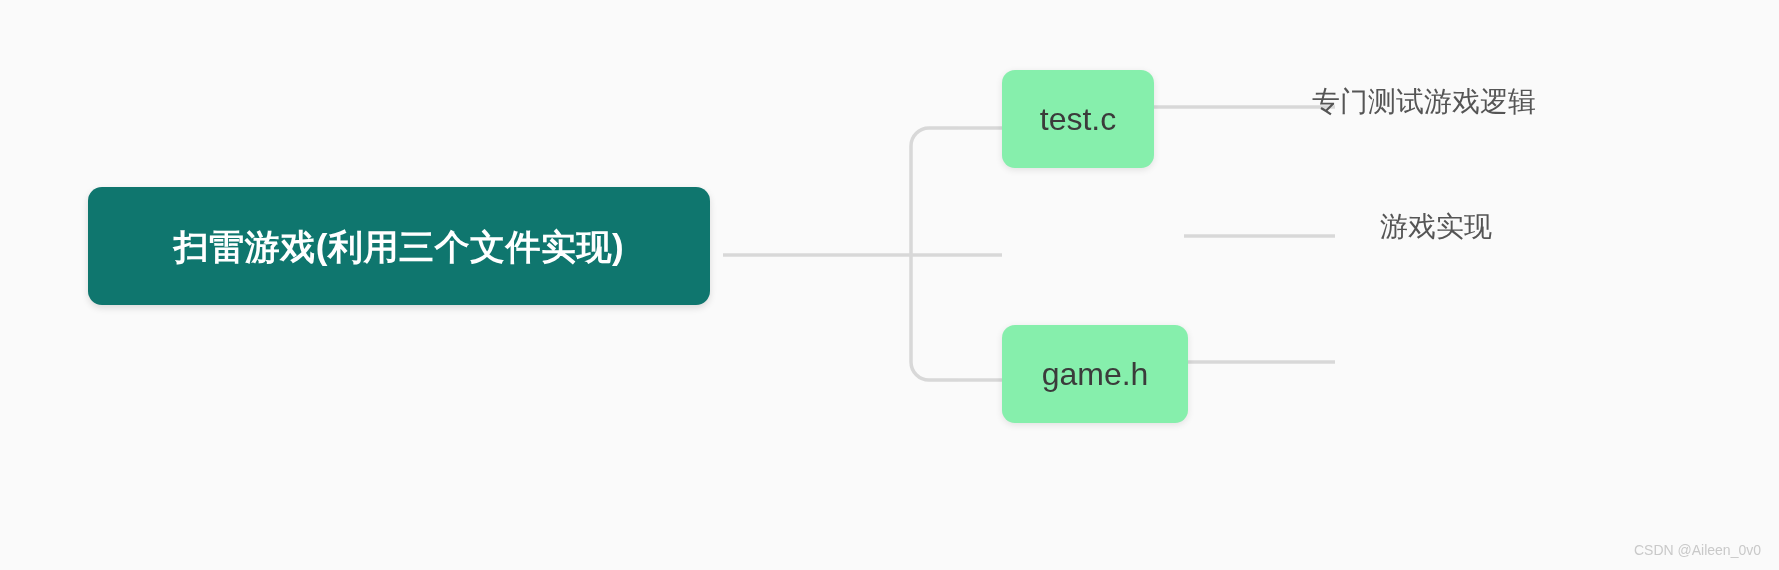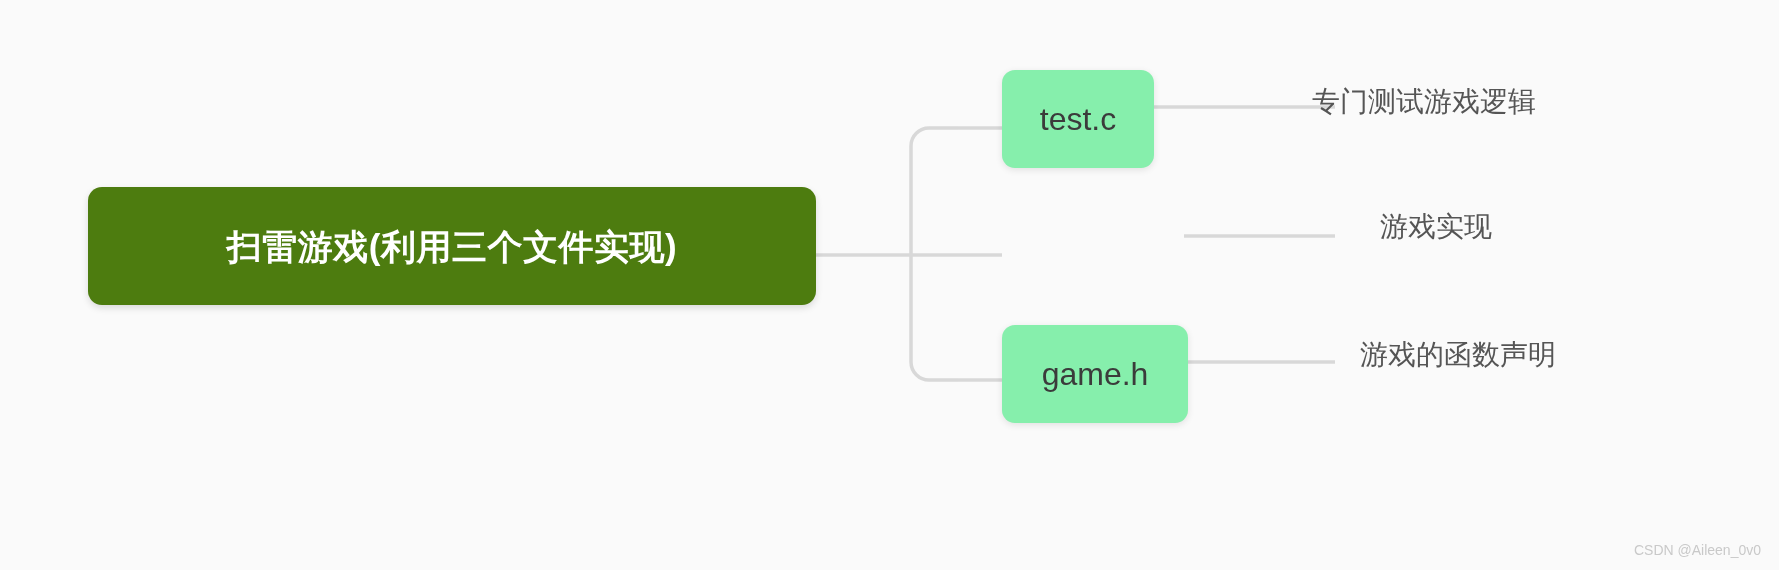--- a/index.html
+++ b/index.html
@@ -27,23 +27,23 @@
     top: 0;
     width: 1779px;
     height: 570px;
     pointer-events: none;
   }
   
   .root-node {
     position: absolute;
     left: 88px;
     top: 187px;
-    width: 728px;
+    width: 622px;
     height: 118px;
-    background: #4d7c0f;
+    background: #0f766e;
     border-radius: 14px;
     box-shadow: 0 3px 7px rgba(0,0,0,0.13);
     display: flex;
     align-items: center;
     justify-content: center;
     box-sizing: border-box;
   }
   .root-label {
     color: #ffffff;
     font-size: 35px;
@@ -123,17 +123,16 @@
 
   <div class="file-card card-0">
     <span class="file-label">test.c</span>
   </div>
   <div class="file-card card-2">
     <span class="file-label">game.h</span>
   </div>
 
   <div class="leaf-label leaf-0">专门测试游戏逻辑</div>
   <div class="leaf-label leaf-1">游戏实现</div>
-  <div class="leaf-label leaf-2">游戏的函数声明</div>
 
   <div class="watermark">CSDN @Aileen_0v0</div>
 
 </div>
 
 </body></html>

